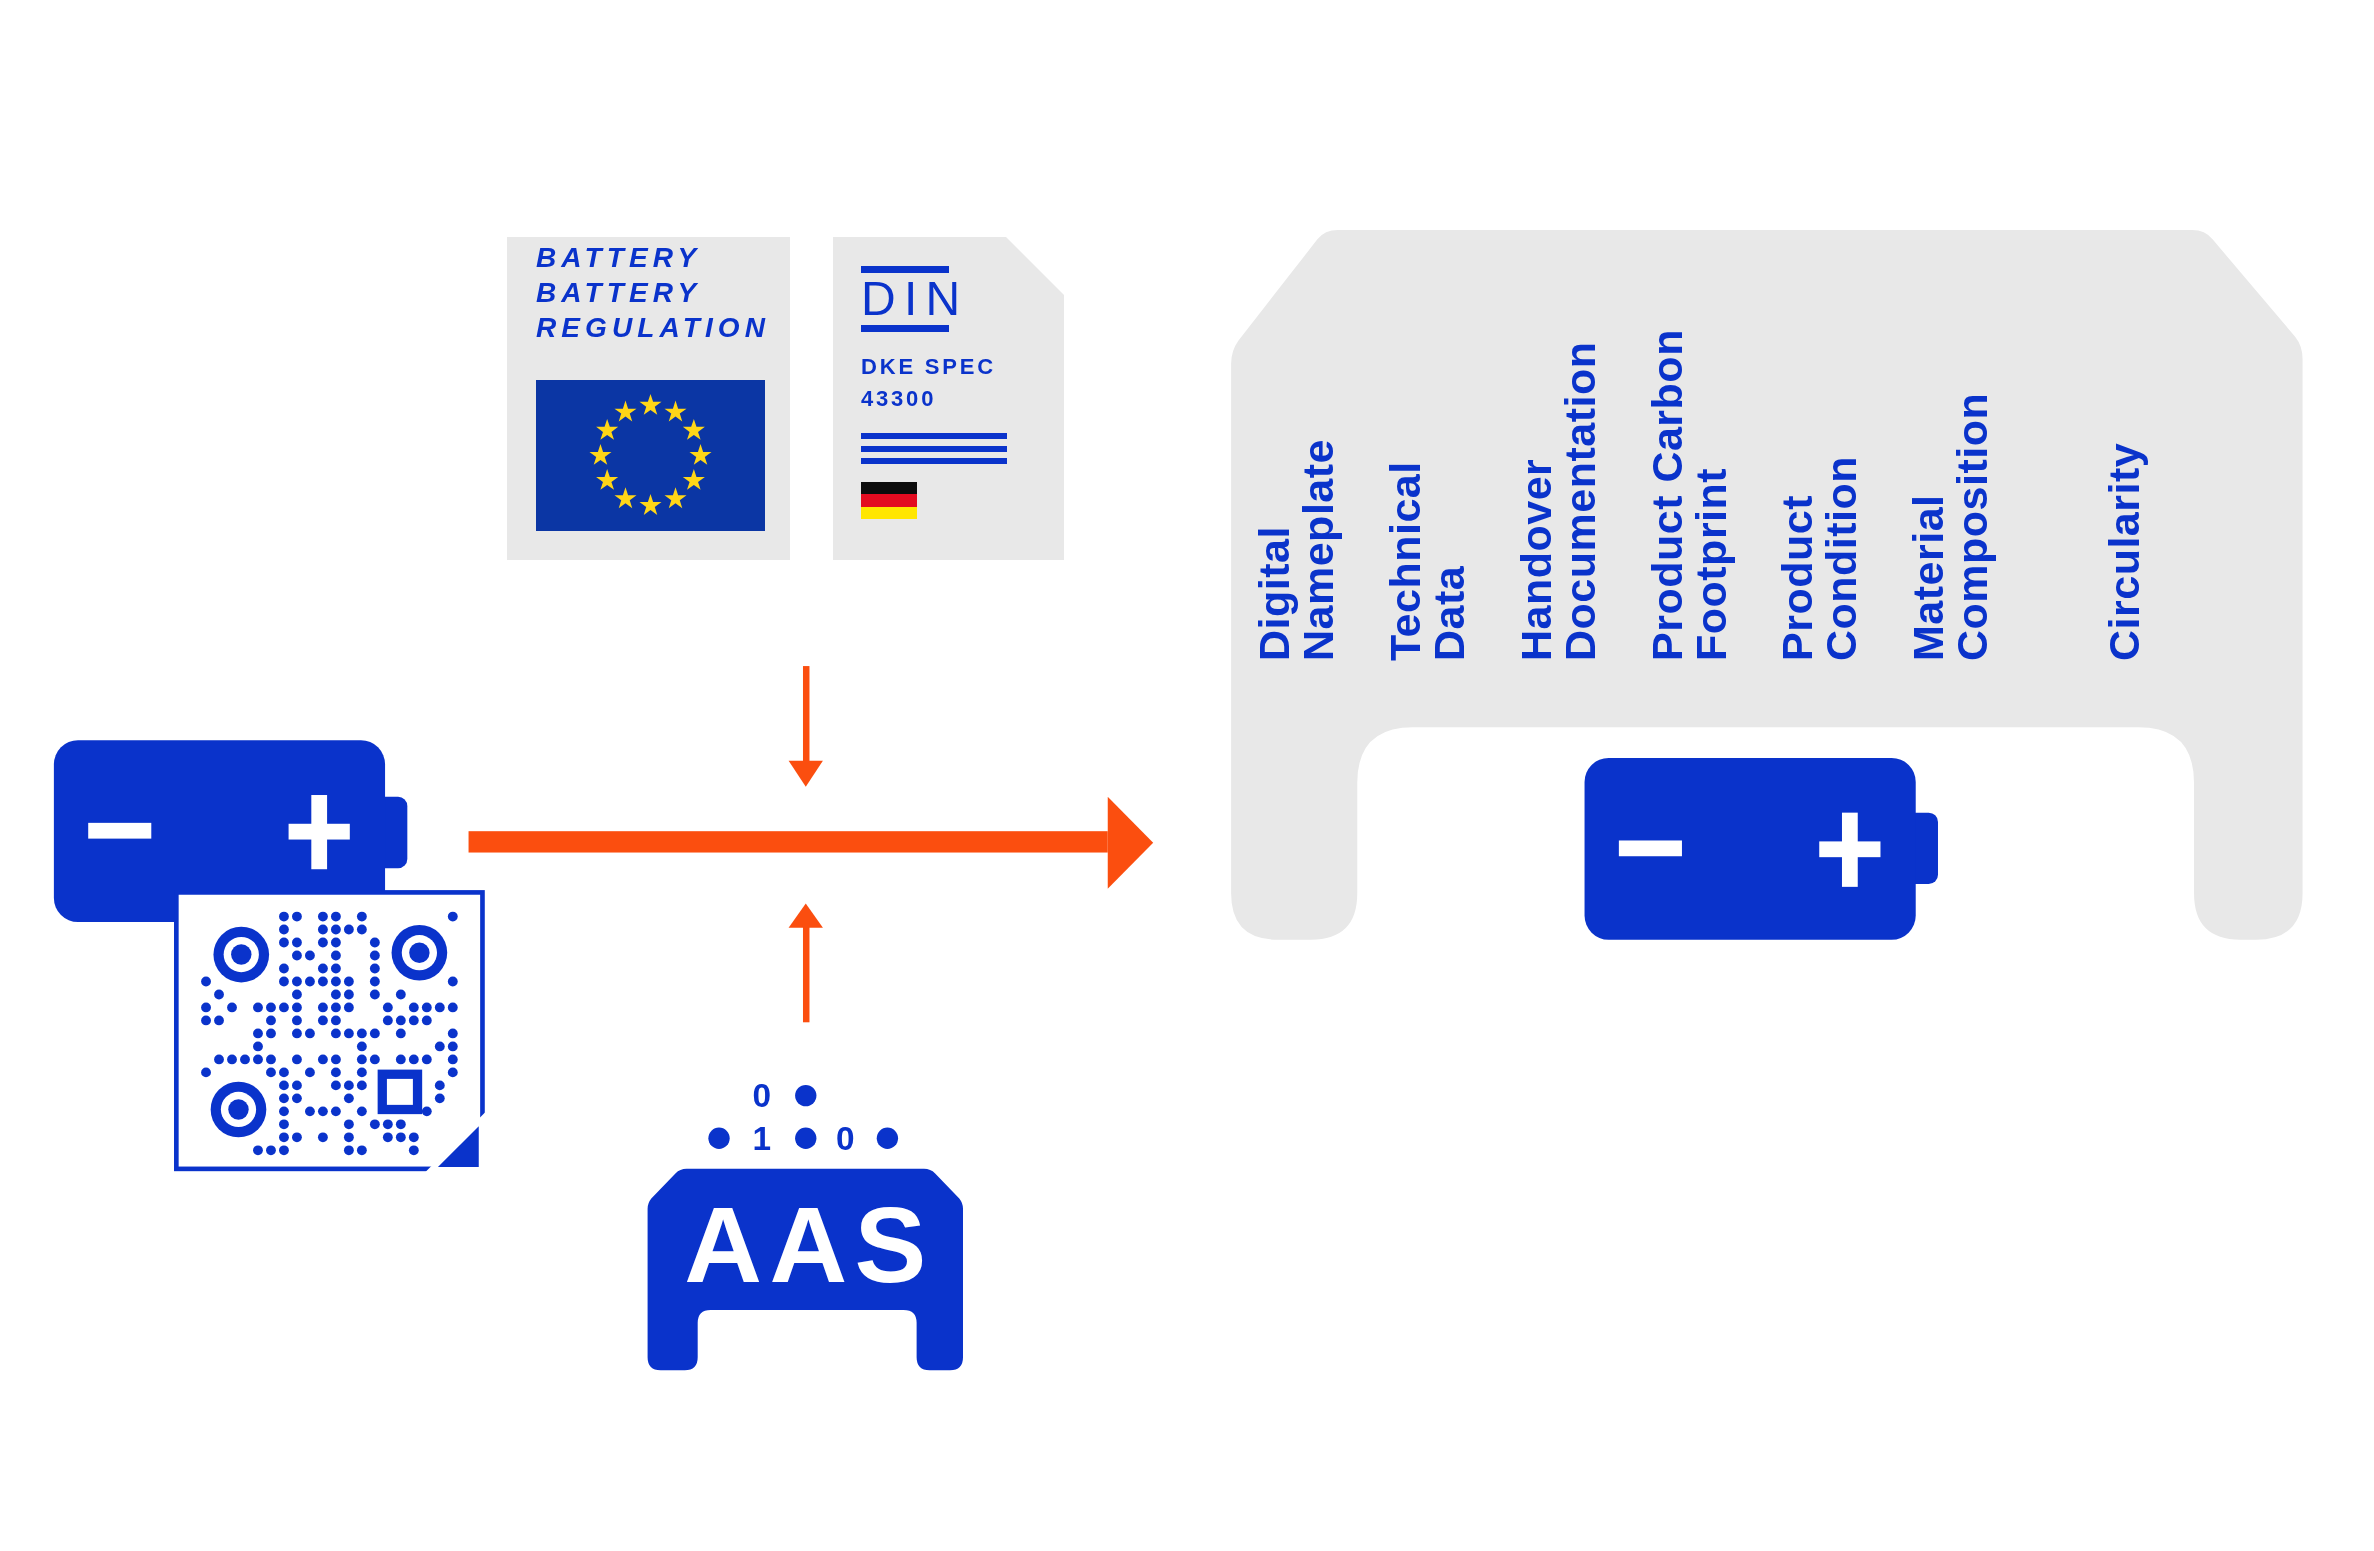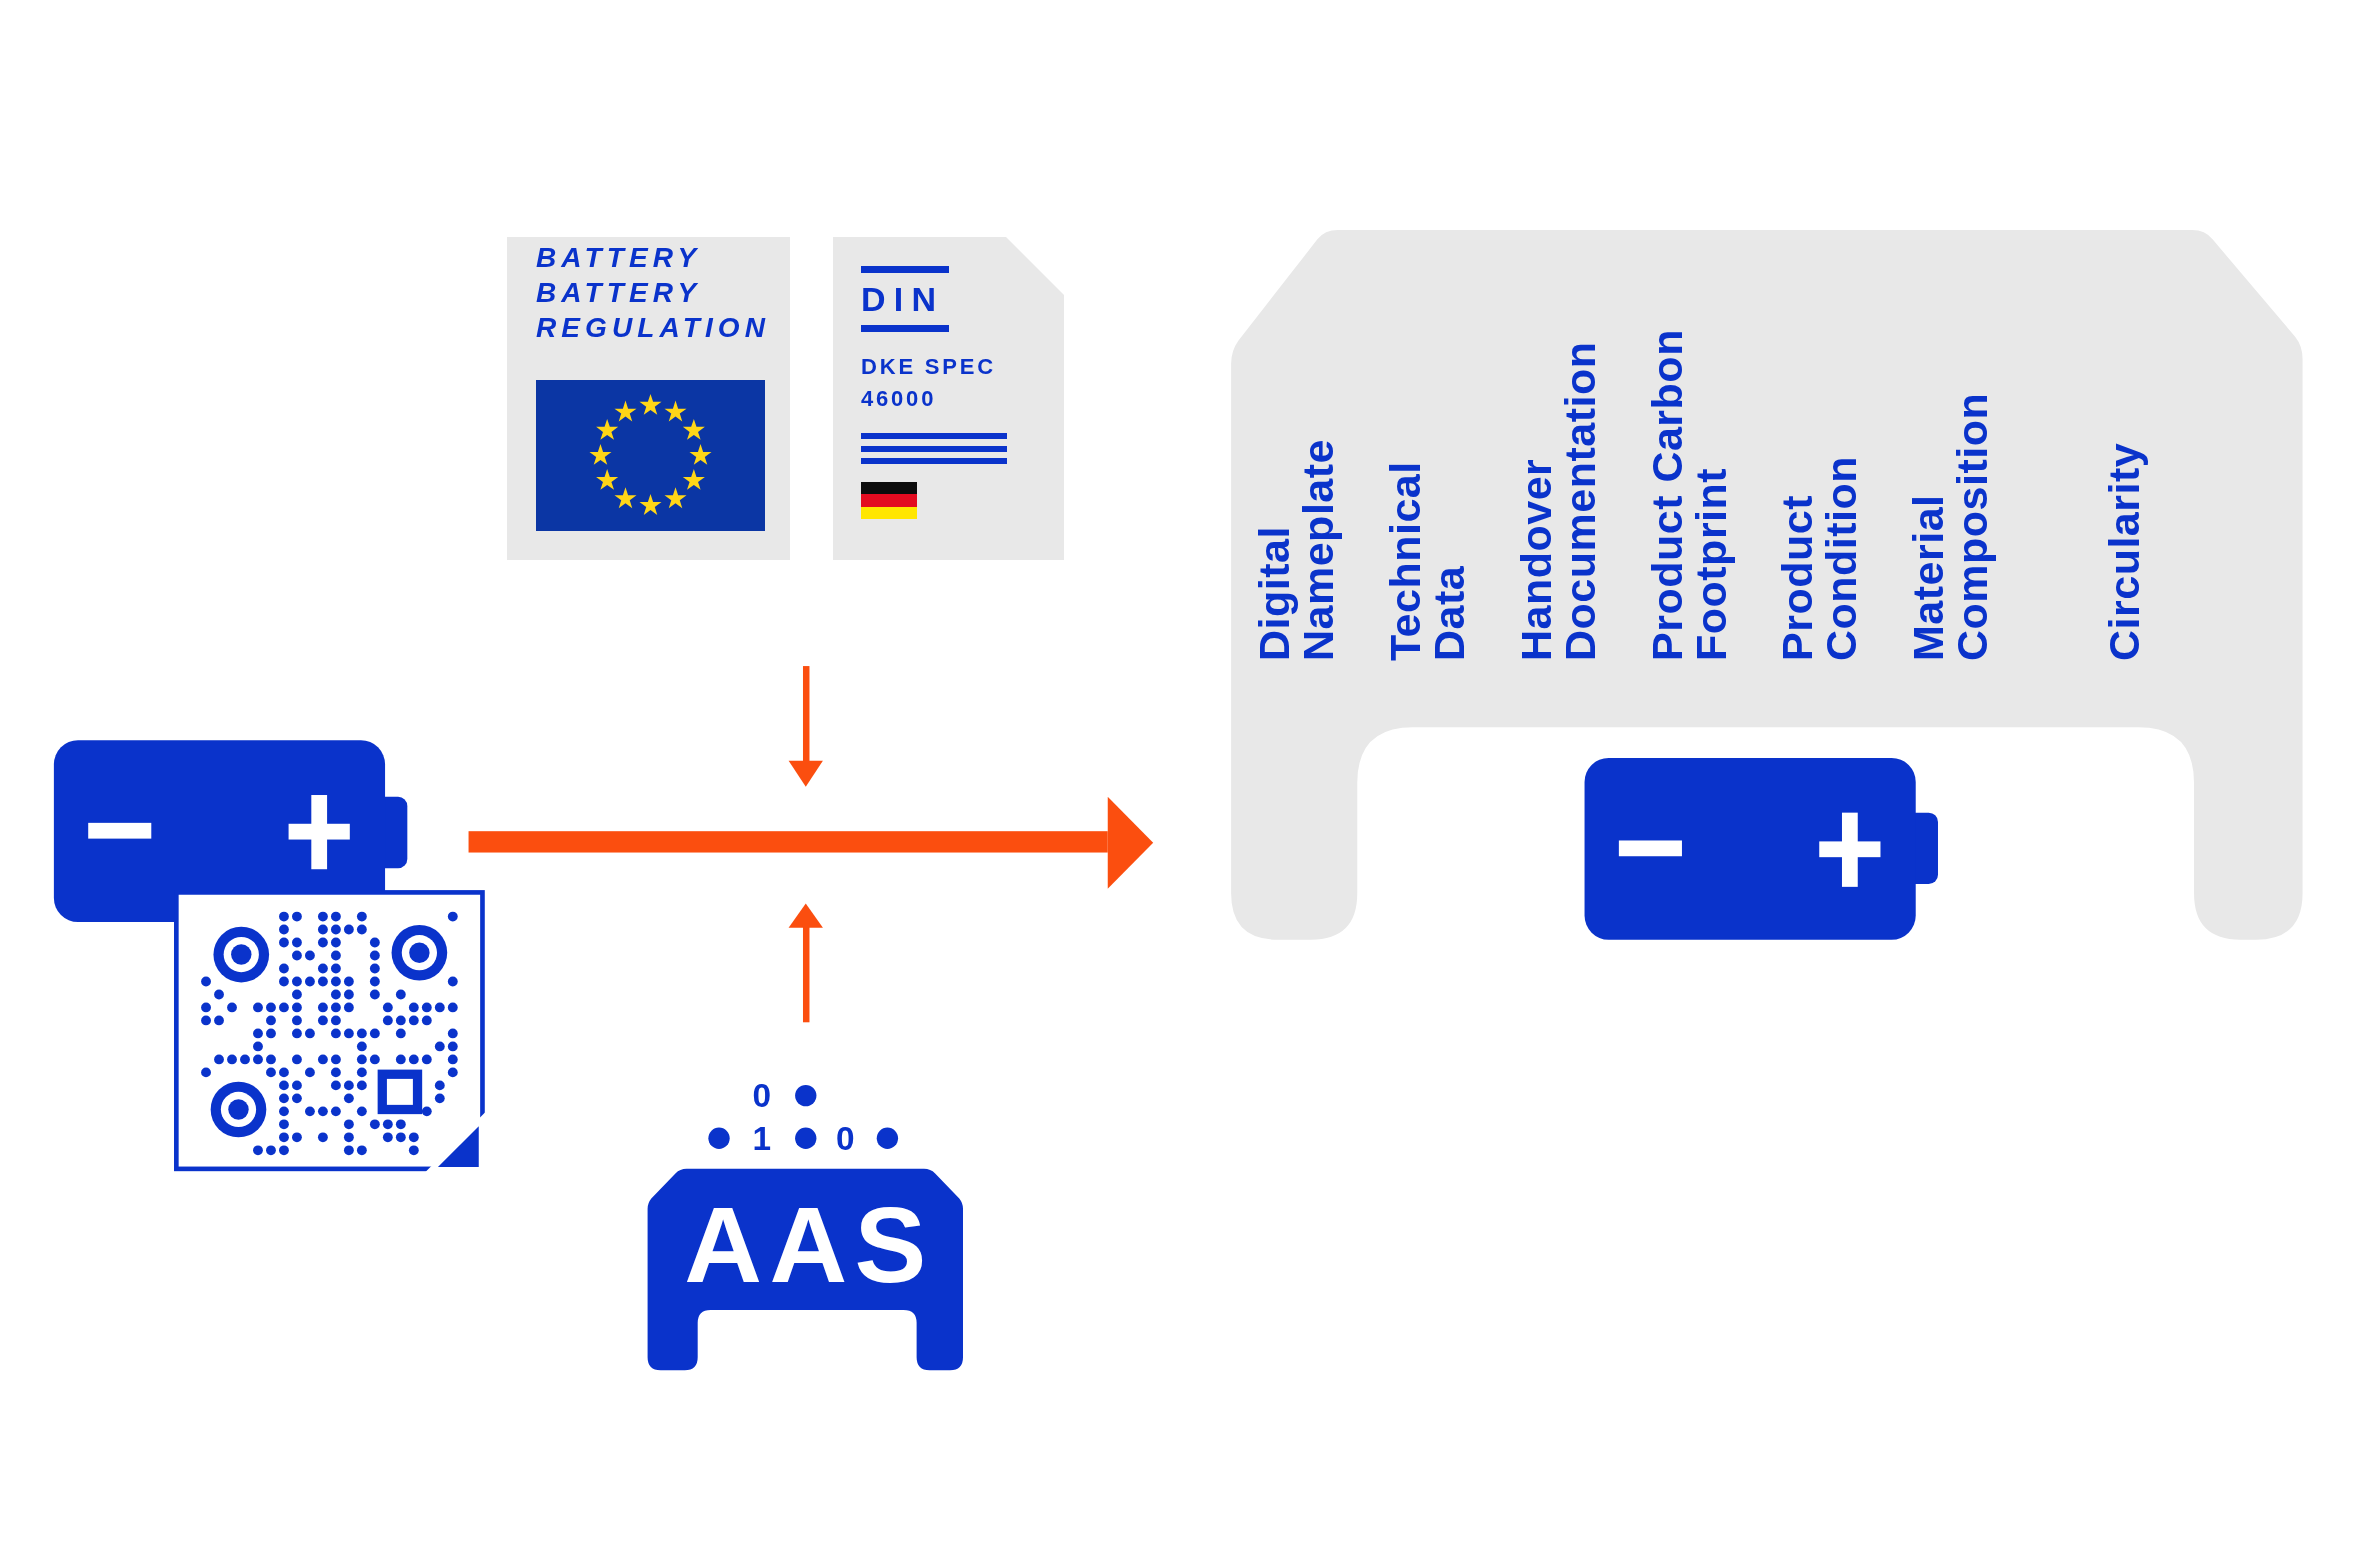--- a/index.html
+++ b/index.html
@@ -19,22 +19,22 @@
   .card{position:absolute;background:var(--gray);}
   .card-reg{left:507px;top:237px;width:283px;height:323px;}
   .card-din{left:833px;top:237px;width:231px;height:323px;
     clip-path:polygon(0 0, calc(100% - 58px) 0, 100% 58px, 100% 100%, 0 100%);}
   .reg-title{position:absolute;left:29px;top:240px;color:var(--blue);font-weight:700;
     font-size:28px;line-height:35px;letter-spacing:5.1px;white-space:nowrap;font-style:italic;}
   .reg-title{left:536px;} 
   .eu-flag{position:absolute;left:536px;top:380px;width:229px;height:151px;background:var(--eu-blue);}
   .eu-flag svg{position:absolute;left:0;top:0;}
   .din-bar{position:absolute;background:var(--blue);}
-  .din-word{position:absolute;left:861px;top:275px;color:var(--blue);font-weight:700;
-    font-size:34px;line-height:48px;letter-spacing:8.3px;}
+  .din-word{position:absolute;left:861px;top:275px;color:var(--blue);font-weight:400;
+    font-size:48px;line-height:48px;letter-spacing:8.3px;}
   .din-spec{position:absolute;left:861px;top:351px;color:var(--blue);font-weight:700;
     font-size:22px;line-height:32px;letter-spacing:2.8px;white-space:nowrap;}
   .de-flag{position:absolute;left:861px;top:482px;width:56px;height:37px;}
   .de-flag div{width:100%;height:12.4px;}
   .stripe-black{background:var(--g-black);} .stripe-red{background:var(--g-red);}
   .stripe-gold{background:var(--g-gold);}
   .section-label{position:absolute;transform:rotate(-90deg);transform-origin:0 100%;
     color:var(--blue);font-weight:700;font-size:43px;line-height:44px;letter-spacing:0.5px;
     white-space:nowrap;}
   .section-label div{white-space:nowrap;}
@@ -282,21 +282,21 @@
         <polygon points="96.5,22.2 99.3,30.9 108.4,30.9 101.1,36.2 103.8,44.8 96.5,39.5 89.2,44.8 91.9,36.2 84.6,30.9 93.7,30.9" fill="var(--star-gold)"></polygon>
       </svg>
   </div>
 
   <div class="card card-din"></div>
   <div class="din-bar" style="left:861px;top:266px;width:88px;height:6.5px;"></div>
   <div class="din-word">DIN</div>
   <div class="din-bar" style="left:861px;top:325px;width:88px;height:6.5px;"></div>
   <div class="din-spec">
     <div>DKE SPEC</div>
-    <div>46000</div>
+    <div>43300</div>
   </div>
   <div class="din-bar" style="left:861px;top:433px;width:146px;height:6px;"></div>
   <div class="din-bar" style="left:861px;top:446px;width:146px;height:6px;"></div>
   <div class="din-bar" style="left:861px;top:458px;width:146px;height:6px;"></div>
   <div class="de-flag">
     <div class="stripe-black"></div>
     <div class="stripe-red"></div>
     <div class="stripe-gold"></div>
   </div>
 

